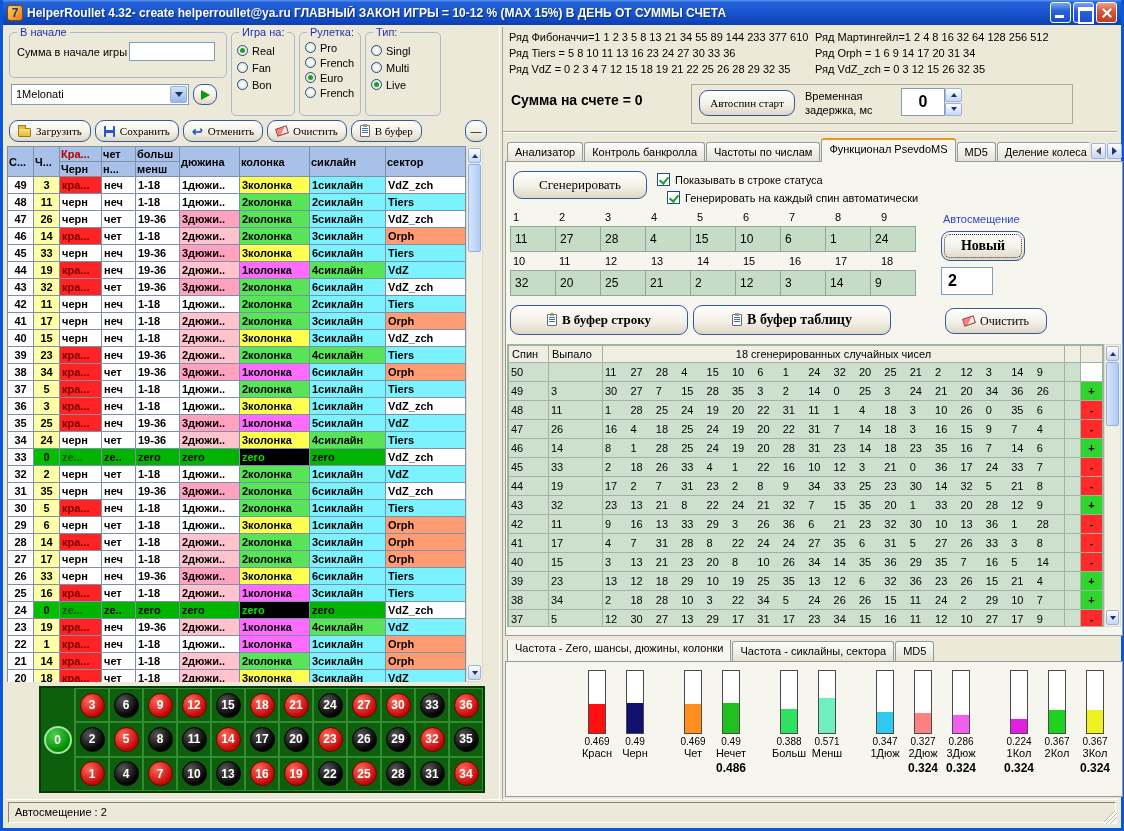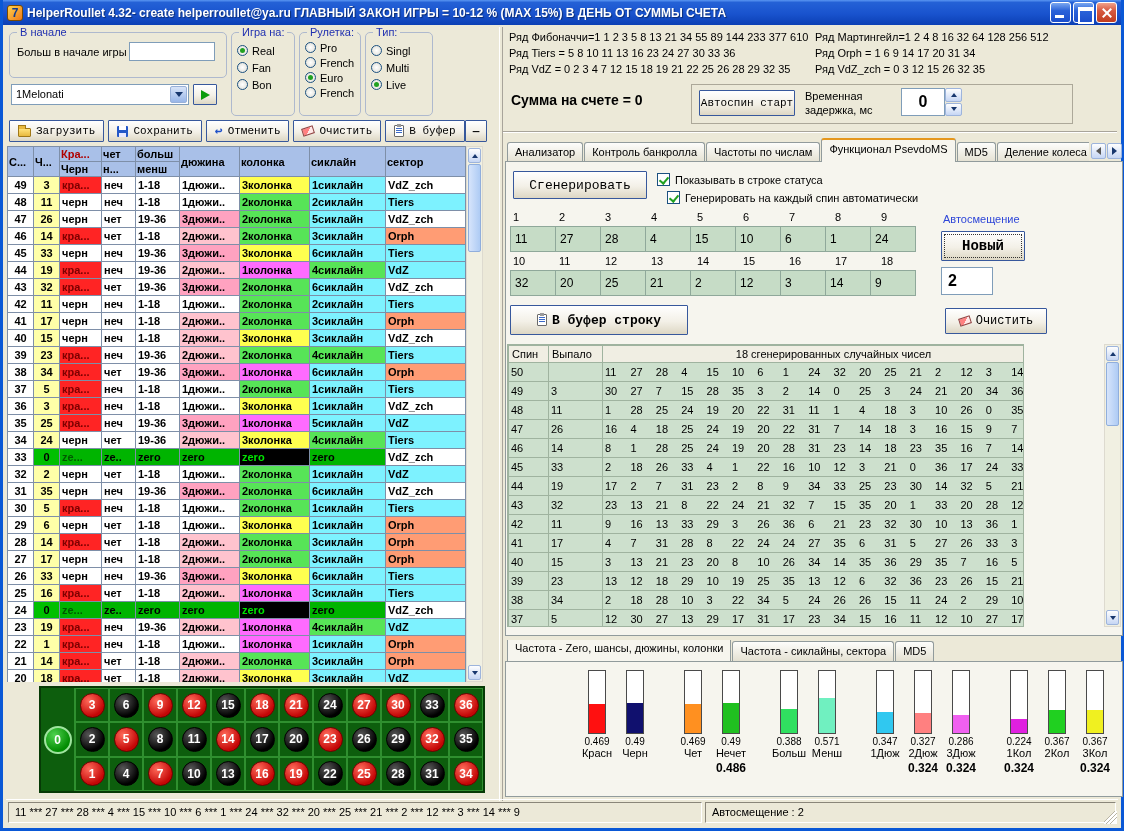--- a/index.html
+++ b/index.html
@@ -22,22 +22,22 @@
   .wbtn.close { background:linear-gradient(#F1A28B,#D75A41 40%,#C13C1F); }
   .wbtn.close::before, .wbtn.close::after { content:""; position:absolute; left:9px; top:4px; width:2px; height:12px; background:#fff; }
   .wbtn.close::before { transform:rotate(45deg); }
   .wbtn.close::after  { transform:rotate(-45deg); }
 
   
   .gbox { position:absolute; border:1px solid #AEB9CE; border-radius:5px; }
   .gtitle { position:absolute; top:-7px; left:7px; background:#ECE9D8; padding:0 3px; color:#2030B0; font-size:11px; }
   .tbox { border:1px solid #7F9DB9; background:#fff; font-size:11px; font-family:inherit; padding:1px 3px; }
   .btn { display: inline-flex; align-items:center; justify-content:center; gap:5px;
-    border:1px solid #37589C; border-radius:1px; color:#000;
-    background:linear-gradient(180deg,#FFFFFF,#F3F0E7 55%,#DDD7C4); font-family:Liberation Mono, monospace; font-size:11px; }
+    border:1px solid #37589C; border-radius:9px; color:#000;
+    background:linear-gradient(180deg,#FFFFFF,#F3F0E7 55%,#DDD7C4); font-family:Liberation Serif, serif; font-size:11px; }
   .radio { display:flex; align-items:center; gap:4px; height:15px; padding-left:5px; }
   .rdot { width:11px; height:11px; border-radius:50%; border:1px solid #1C5180; background:radial-gradient(#fff,#dcdcd4); position:relative; flex:0 0 auto; }
   .radio.sel .rdot::after { content:""; position:absolute; inset:2px; border-radius:50%; background:#21A121; }
   .cb { width:13px; height:13px; border:1px solid #1C5180; background:#fff; position:relative; flex:0 0 auto; }
   .cb::after { content:""; position:absolute; left:3px; top:1px; width:4px; height:7px; border:solid #21A121; border-width:0 2px 2px 0; transform:rotate(40deg); }
   .checkrow { position:absolute; display:flex; align-items:center; gap:5px; height:15px; }
 
   
   .ic { display:inline-block; position:relative; }
   .ic-folder { width:13px; height:9px; background:linear-gradient(#FFE27A,#E8B93E); border:1px solid #A07818; border-radius:1px; margin-top:3px; }
@@ -61,21 +61,21 @@
   .g-start { left:6px; top:32px; width:218px; height:46px; }
   .start-label { position:absolute; left:10px; top:47px; }
   .start-input { position:absolute; left:126px; top:42px; width:86px; height:19px; }
   .combo { position:absolute; left:8px; top:84px; width:178px; height:21px; border:1px solid #7F9DB9; background:#fff; }
   .combo-text { position:absolute; left:4px; top:3px; }
   .combo-btn { position:absolute; right:1px; top:1px; bottom:1px; width:17px; border:1px solid #98B0D8; border-radius:2px;
     background:linear-gradient(#D8E4F8,#98B6E8); display:flex; align-items:center; justify-content:center; }
   .playbtn { position:absolute; left:190px; top:84px; width:24px; height:21px; }
   .g-game { left:228px; top:32px; width:64px; height:84px; }
   .g-roul { left:296px; top:32px; width:62px; height:84px; }
-  .g-type { left:362px; top:32px; width:68px; height:84px; }
+  .g-type { left:362px; top:32px; width:76px; height:84px; }
   .radios { position:absolute; left:0; top:10px; right:0; display:flex; flex-direction:column; gap:2px; }
   .g-roul .radios { gap:0; top:7px; }
   .toolbar { position:absolute; left:6px; top:120px; display:flex; gap:4px; }
   .tbtn { height:22px; padding:0 8px; }
   .collapse { position:absolute; left:462px; top:120px; width:22px; height:22px; font-weight:bold; }
 
   
   .htable-wrap { position:absolute; left:4px; top:146px; width:459px; height:536px; overflow:hidden; background:#fff; }
   .htable { border-collapse:collapse; table-layout:fixed; width:459px; }
   .htable th { background:#A9C0E8; border:1px solid #7E8FA8; font-size:11px; height:15px; font-weight:bold; padding:0 1px; text-align:left; white-space:nowrap; overflow:hidden; }
@@ -133,21 +133,21 @@
   .gi { width:46px; height:15px; font-size:11px; padding-left:3px; }
   .gv { width:46px; height:26px; background:#C6DCC6; border:1px solid #8FA89A; margin-right:-1px; font-size:12px; display:flex; align-items:center; padding-left:4px; }
   .autoshift-label { position:absolute; left:940px; top:213px; color:#2E46D8; }
   .new-btn { position:absolute; left:938px; top:231px; width:84px; height:30px; font-size:14px; font-weight:bold; outline:1px dotted #333; outline-offset:-4px; }
   .shift-input { position:absolute; left:938px; top:267px; width:52px; height:28px; font-size:16px; font-weight:bold; padding-left:6px; }
   .bufrow-btn { position:absolute; left:507px; top:305px; width:178px; height:30px; font-size:13px; font-weight:bold; }
   .buftab-btn { position:absolute; left:690px; top:305px; width:198px; height:30px; font-size:14px; font-weight:bold; }
   .clear-btn { position:absolute; left:942px; top:308px; width:102px; height:26px; font-size:12px; }
 
   
-  .stable-wrap { position:absolute; left:504px; top:344px; width:517px; height:283px; overflow:hidden; background:#CDE0CD; border:1px solid #9FB39F; }
+  .stable-wrap { position:absolute; left:504px; top:344px; width:597px; height:283px; overflow:hidden; background:#CDE0CD; border:1px solid #9FB39F; }
   .stable { border-collapse:collapse; table-layout:fixed; width:595px; }
   .stable th { background:#F0EEE3; border:1px solid #9FB39F; font-weight:normal; font-size:11px; height:17px; text-align:left; padding:0 3px; white-space:nowrap; overflow:hidden; }
   .stable td { border:1px solid #9FB39F; background:#CDE0CD; font-size:11px; height:19px; padding:0 2px; white-space:nowrap; overflow:hidden; }
   .numflex { display:flex; }
   .nn { flex:1; text-align:left; }
   td.sig { text-align:center; font-weight:bold; background:#fff; }
   td.sig.plus { background:#2FD42F; }
   td.sig.minus { background:#FF2B2B; }
   .rs { left:1101px; top:344px; width:17px; height:283px; }
 
@@ -180,21 +180,21 @@
     <span class="winbtns">
       <span class="wbtn min"></span>
       <span class="wbtn max"></span>
       <span class="wbtn close"></span>
     </span>
   </div>
 
   <div class="gbox g-start">
     <span class="gtitle">В начале</span>
   </div>
-  <span class="start-label" style="position: absolute; left: 14px; top: 46px;">Больш в начале игры</span>
+  <span class="start-label" style="position: absolute; left: 14px; top: 46px;">Сумма в начале игры</span>
   <input class="tbox start-input" value="" style="">
 
   <div class="combo">
     <span class="combo-text">1Melonati</span>
     <span class="combo-btn">
         <i class="tri-down"></i>
       </span>
   </div>
   <button class="btn playbtn">
       <i class="tri-play"></i>
@@ -865,20 +865,24 @@
   </div>
 
   <span class="autoshift-label">Автосмещение</span>
   <button class="btn new-btn">Новый</button>
   <input class="tbox shift-input" value="2" style="">
 
   <button class="btn bufrow-btn">
     <span class="ic ic-clip"></span>
     <span>В буфер строку</span>
   </button>
+  <button class="btn buftab-btn">
+    <span class="ic ic-clip"></span>
+    <span>В буфер таблицу</span>
+  </button>
   <button class="btn clear-btn">
     <span class="ic ic-erase"></span>
     <span>Очистить</span>
   </button>
 
   <div class="stable-wrap">
     <table class="stable">
       <thead>
         <tr>
           <th style="width:40px">Спин</th>
@@ -1387,18 +1391,17 @@
             <div class="fill" style="height: 36.7%; background: rgb(240, 240, 32);"></div>
           </div>
           <div class="bval">0.367</div>
           <div class="blab">3Кол</div>
           <div class="bsub">0.324</div>
         </div>
       </div>
   </div>
 
   <div class="statusbar">
-    <div class="spanel l">11 *** 27 *** 28 *** 4 *** 15 *** 10 *** 6 *** 1 *** 24 *** 32 *** 20 *** 25 *** 21 *** 2 *** 12 *** 3 *** 14 *** 9</div>
     <div class="spanel r">Автосмещение : 2</div>
     <span class="grip"></span>
   </div>
 
 </div>
 
 </body></html>

